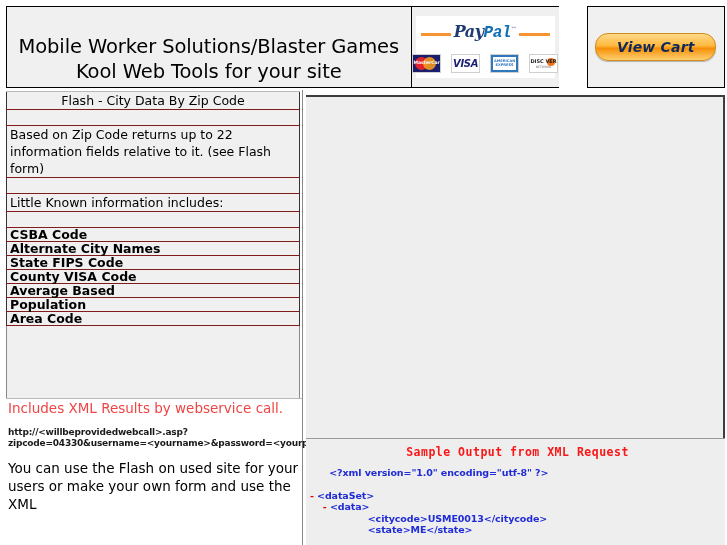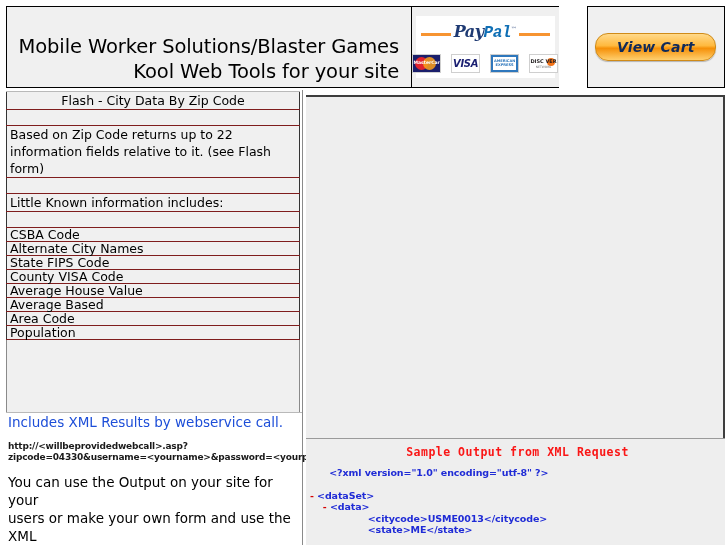--- a/index.html
+++ b/index.html
@@ -53,21 +53,21 @@
   #hdr-cart-cell {
     width: 144px;
     background: #f0f0f0;
     margin-left: 28px;
   }
 
   #site-title {
     font-family: "DejaVu Sans", sans-serif;
     font-size: 19.5px;
     line-height: 25px;
-    text-align: right;
+    text-align: center;
     color: #000000;
     letter-spacing: -0.1px;
     padding: 0 6px;
     margin-top: 24px;
   }
 
   
   #paypal-badge {
     width: 139px;
     height: 62px;
@@ -258,21 +258,21 @@
     border-top: 0;
     font-size: 10.5px;
     line-height: 13px;
     padding-top: 1px;
     padding-bottom: 1px;
   }
   td.ft-citycode b {
     font-size: 11.5px;
   }
   td.ft-row {
-    font-weight: normal;
+    font-weight: bold;
     font-size: 11.5px;
     height: 13px;
     line-height: 13px;
     margin-left: 19px;
   }
   #feature-spacer-block {
     width: 294px;
     height: 72px;
     background: #f0f0f0;
     border-left: 1px solid #8a8a8a;
@@ -285,21 +285,21 @@
     width: 296px;
     box-sizing: border-box;
     border-top: 1px solid #b9b9b9;
     padding: 0 2px 0 2px;
     background: #ffffff;
   }
   .ll-line {
     font-family: "DejaVu Sans", sans-serif;
     font-size: 13.5px;
     line-height: 18px;
-    color: #1d4ed8;
+    color: #ef4444;
   }
   .ll-gap { height: 10px; }
   .ll-url {
     font-family: "DejaVu Sans", sans-serif;
     font-size: 9px;
     line-height: 11px;
     font-weight: bold;
     color: #1a1a1a;
     letter-spacing: -0.2px;
     white-space: nowrap;
@@ -455,43 +455,40 @@
           <tr>
             <td class="ft-row">Alternate City Names</td>
           </tr>
           <tr>
             <td class="ft-row">State FIPS Code</td>
           </tr>
           <tr>
             <td class="ft-row">County VISA Code</td>
           </tr>
           <tr>
-            <td class="ft-row">Average House Value</td>
-          </tr>
-          <tr>
             <td class="ft-row">Average Based</td>
           </tr>
           <tr>
+            <td class="ft-row">Population</td>
+          </tr>
+          <tr>
             <td class="ft-row">Area Code</td>
-          </tr>
-          <tr>
-            <td class="ft-row">Population</td>
           </tr>
         </tbody>
       </table>
 
       <div id="feature-spacer-block"></div>
 
       <div id="left-lower">
         <div class="ll-line">Includes XML Results by webservice call.</div>
         <div class="ll-gap"></div>
         <div class="ll-url">http://&lt;willbeprovidedwebcall&gt;.asp?</div>
         <div class="ll-url">zipcode=04330&amp;username=&lt;yourname&gt;&amp;password=&lt;yourpass&gt;</div>
         <div class="ll-gap"></div>
-        <div class="ll-para">You can use the Output on your site for your</div>
+        <div class="ll-para">You can use the Flash on used site for your</div>
         <div class="ll-para">users or make your own form and use the XML</div>
 
       </div>
 
     </div>
 
     <div id="right-col">
 
       <div id="flash-panel"></div>
 

